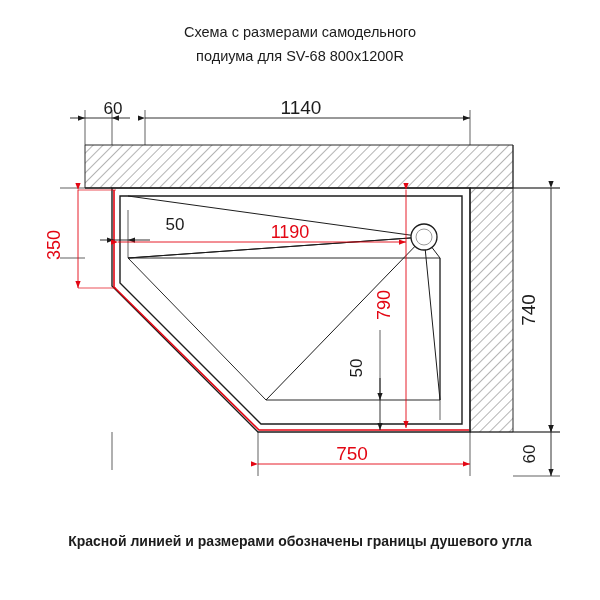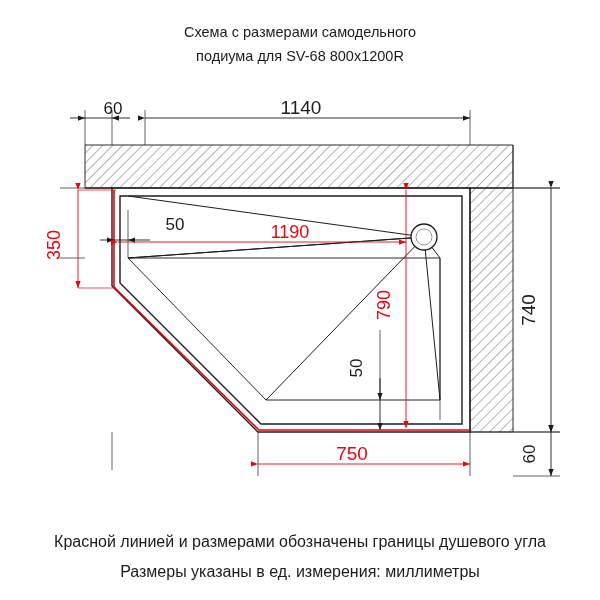--- a/index.html
+++ b/index.html
@@ -28,22 +28,23 @@
     text-align: center;
     font-size: 14.5px;
     line-height: 24px;
     color: #1c1c1c;
   }
   .footer {
     position: absolute;
     left: 0;
     width: 600px;
     text-align: center;
-    font-size: 16px;
+    font-size: 14px;
     color: #1c1c1c;
+    font-weight: bold;
   }
   .footer.l1 { top: 533px; }
   .footer.l2 { top: 563px; }
   svg {
     position: absolute;
     left: 0;
     top: 0;
   }
 </style>
 </head>
@@ -178,15 +179,14 @@
       <text x="535" y="454" font-family="Liberation Sans, sans-serif" font-size="17" fill="#1c1c1c" text-anchor="middle" transform="rotate(-90 535 454)">60</text>
     </g>
 
     <g>
       <line x1="258" y1="464" x2="470" y2="464" stroke="#e30613" stroke-width="0.9" marker-start="url(#arrInR)" marker-end="url(#arrInR)"></line>
       <text x="352" y="460" font-family="Liberation Sans, sans-serif" font-size="19" fill="#e30613" text-anchor="middle">750</text>
     </g>
   </svg>
 
   <div class="footer l1">Красной линией и размерами обозначены границы душевого угла</div>
-  <div class="footer l2">Размеры указаны в ед. измерения: миллиметры</div>
 
 </div>
 
 </body></html>

